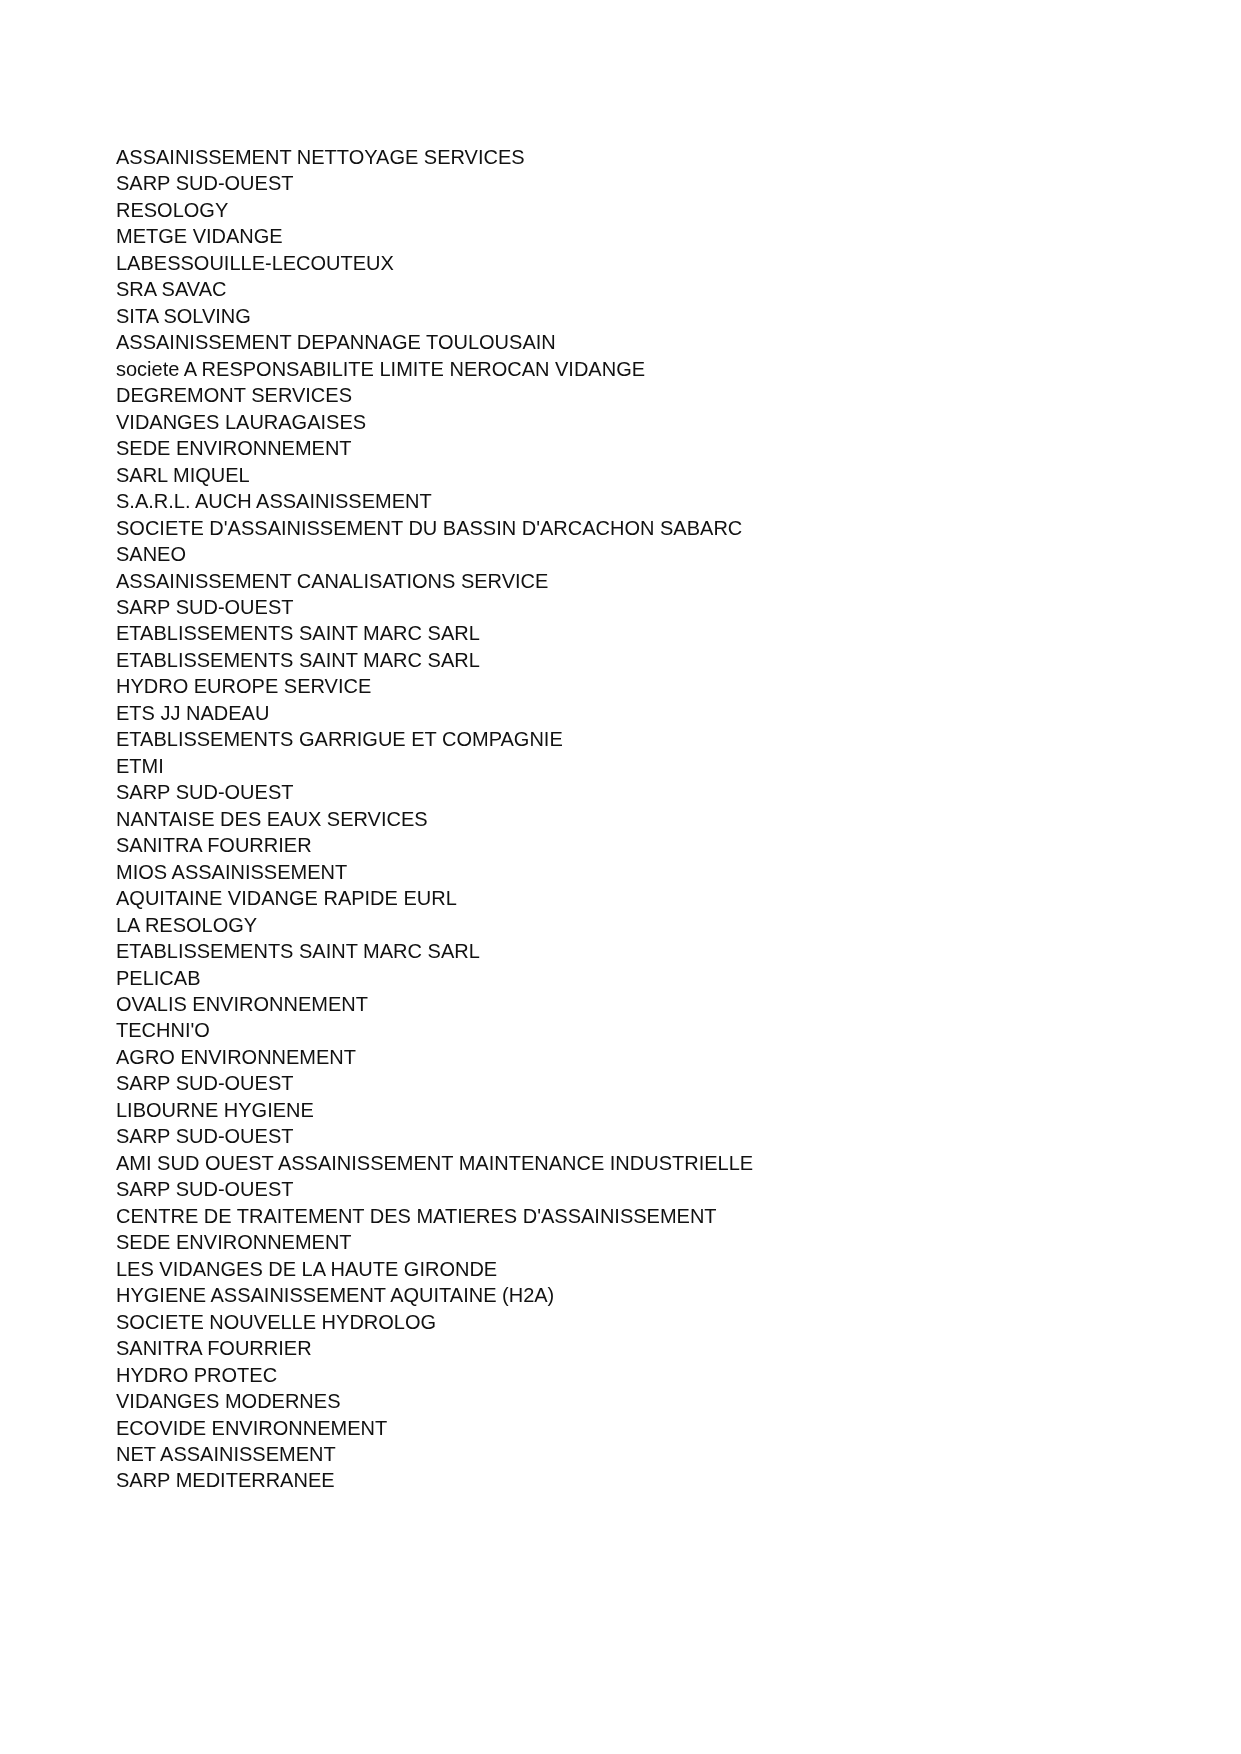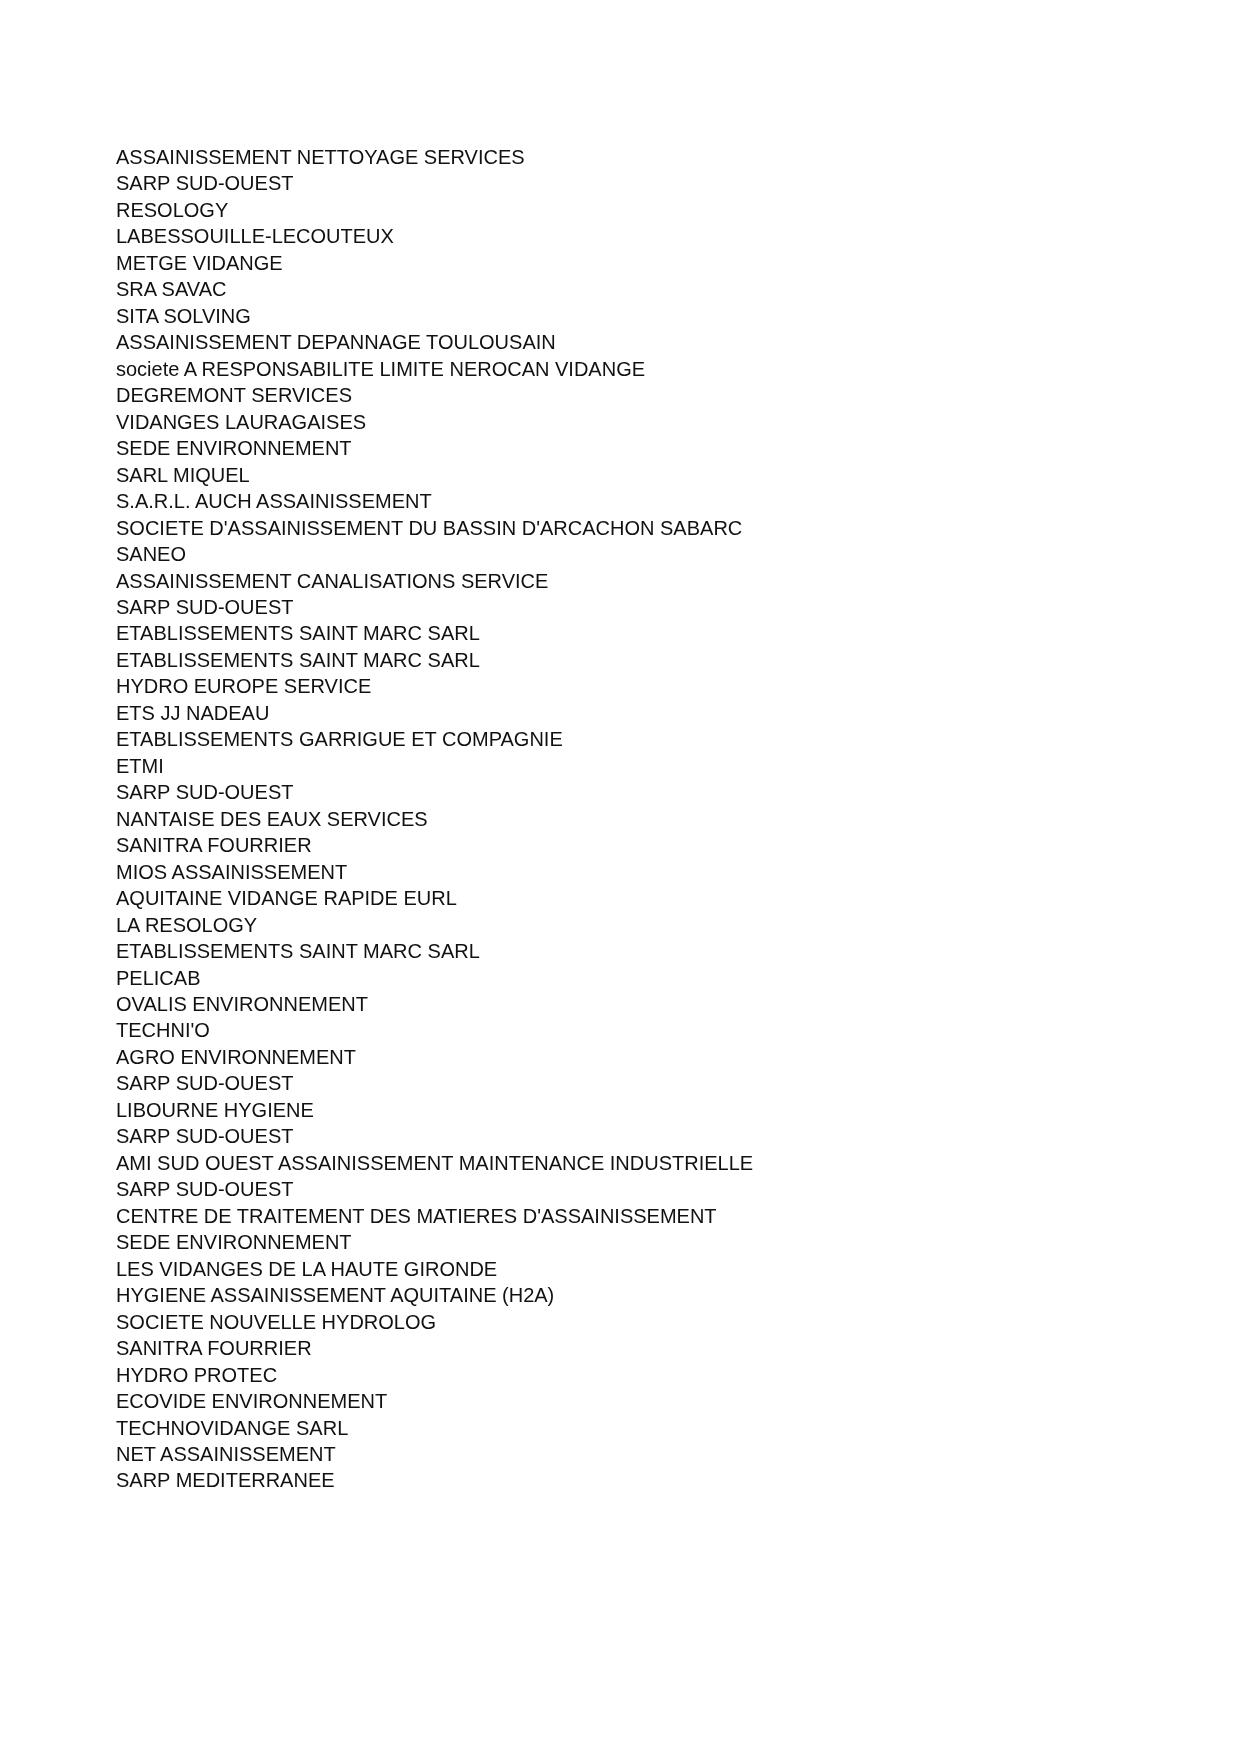--- a/index.html
+++ b/index.html
@@ -41,22 +41,22 @@
     }
   </style>
 </head>
 <body>
 
 <div class="page">
   <ul class="company-list">
     <li>ASSAINISSEMENT NETTOYAGE SERVICES</li>
     <li>SARP SUD-OUEST</li>
     <li>RESOLOGY</li>
+    <li>METGE VIDANGE</li>
     <li>LABESSOUILLE-LECOUTEUX</li>
-    <li>METGE VIDANGE</li>
     <li>SRA SAVAC</li>
     <li>SITA SOLVING</li>
     <li>ASSAINISSEMENT DEPANNAGE TOULOUSAIN</li>
     <li>societe A RESPONSABILITE LIMITE NEROCAN VIDANGE</li>
     <li>DEGREMONT SERVICES</li>
     <li>VIDANGES LAURAGAISES</li>
     <li>SEDE ENVIRONNEMENT</li>
     <li>SARL MIQUEL</li>
     <li>S.A.R.L. AUCH ASSAINISSEMENT</li>
     <li>SOCIETE D'ASSAINISSEMENT DU BASSIN D'ARCACHON SABARC</li>
@@ -85,18 +85,18 @@
     <li>SARP SUD-OUEST</li>
     <li>AMI SUD OUEST ASSAINISSEMENT MAINTENANCE INDUSTRIELLE</li>
     <li>SARP SUD-OUEST</li>
     <li>CENTRE DE TRAITEMENT DES MATIERES D'ASSAINISSEMENT</li>
     <li>SEDE ENVIRONNEMENT</li>
     <li>LES VIDANGES DE LA HAUTE GIRONDE</li>
     <li>HYGIENE ASSAINISSEMENT AQUITAINE (H2A)</li>
     <li>SOCIETE NOUVELLE HYDROLOG</li>
     <li>SANITRA FOURRIER</li>
     <li>HYDRO PROTEC</li>
+    <li>VIDANGES MODERNES</li>
     <li>ECOVIDE ENVIRONNEMENT</li>
-    <li>TECHNOVIDANGE SARL</li>
     <li>NET ASSAINISSEMENT</li>
     <li>SARP MEDITERRANEE</li>
   </ul>
 </div>
 
 </body></html>

